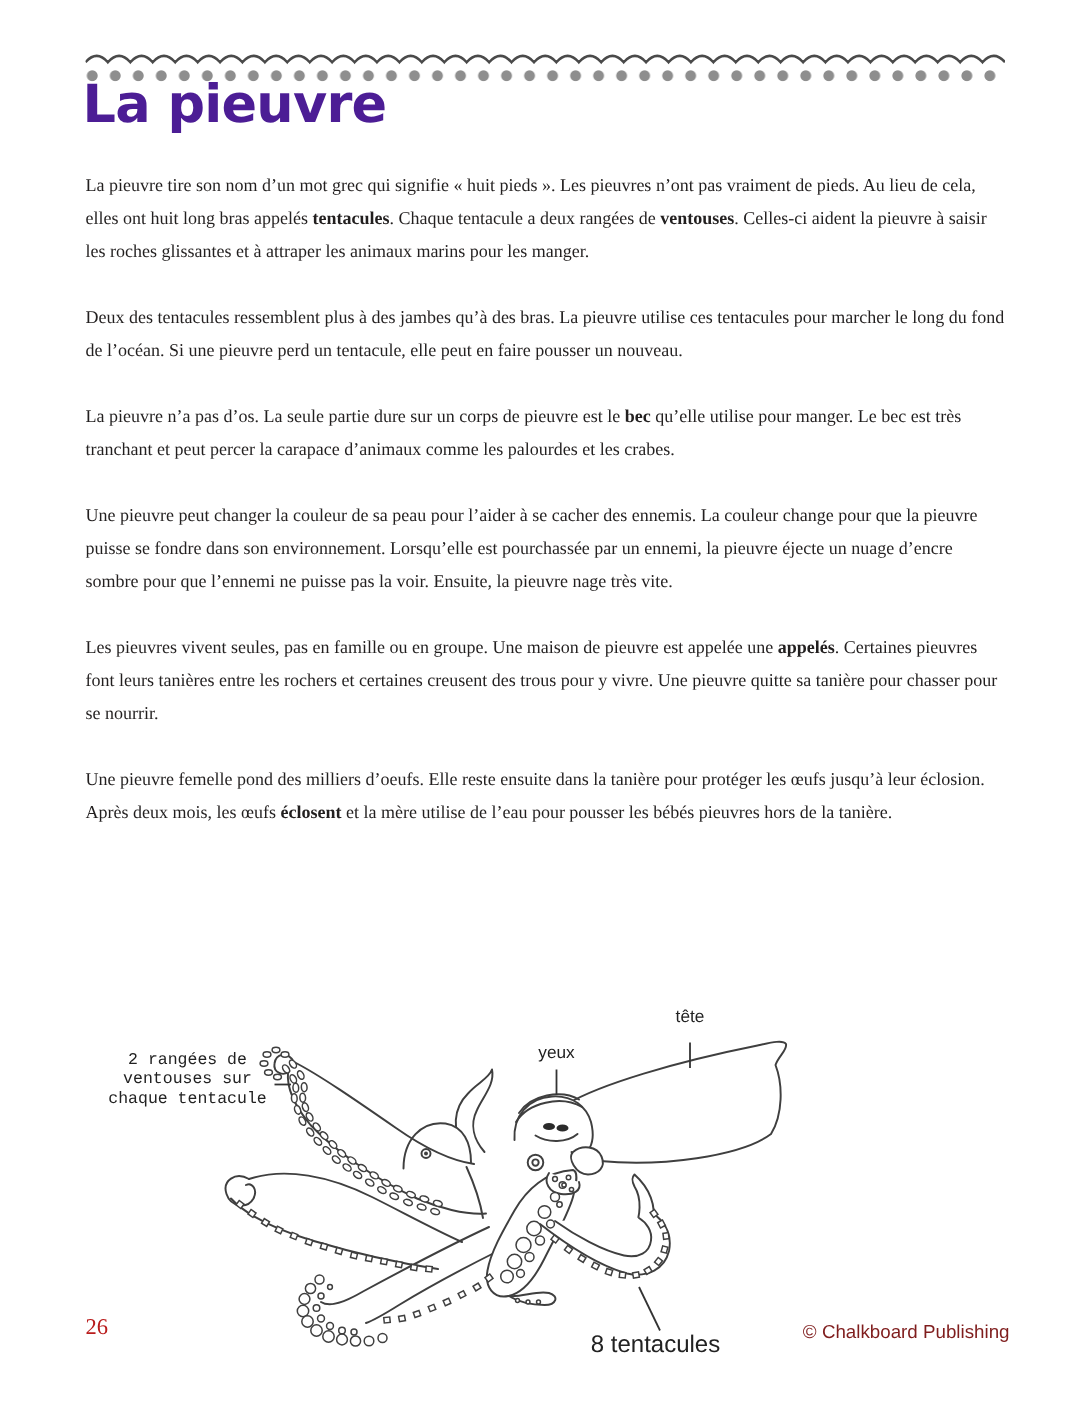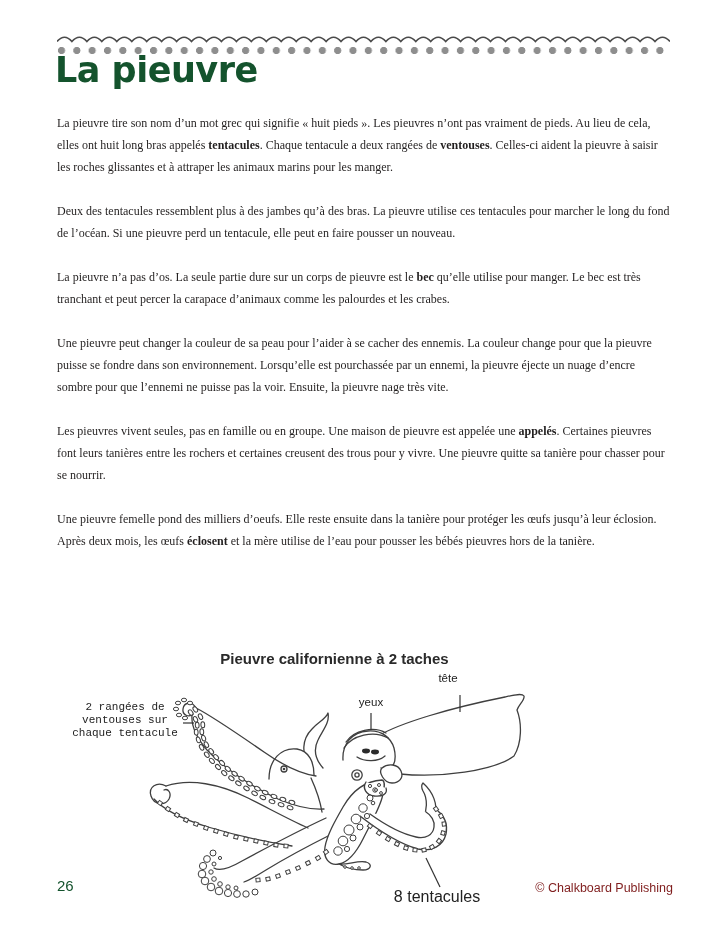--- a/index.html
+++ b/index.html
@@ -11,21 +11,21 @@
   
   .wave-svg{position:absolute;left:57px;top:33px;width:613px;height:12px;}
   .dots-strip{
     position:absolute;left:57px;top:46px;width:613px;height:10px;
     background-image:radial-gradient(circle at 4.5px 4.5px,#8e8e8e 3.3px,rgba(0,0,0,0) 3.9px);
     background-size:15.35px 10px;background-repeat:repeat-x;
   }
   .page-title{
     position:absolute;left:55px;top:50px;
     font-family:"DejaVu Sans",sans-serif;font-weight:bold;
-    font-size:35px;letter-spacing:-0.5px;color:#14532d;
+    font-size:35px;letter-spacing:-0.5px;color:#4c1d95;
   }
   .article{
     position:absolute;left:57px;top:112px;width:616px;height:540px;
     overflow:hidden;font-size:12px;line-height:22px;
   }
   .article p{margin:0 0 22px 0;}
   .article b{font-weight:bold;}
   .diagram-caption{
     position:absolute;left:57px;top:650px;width:555px;text-align:center;
     font-family:"Liberation Sans",sans-serif;font-weight:bold;
@@ -33,21 +33,21 @@
   }
   .diagram{position:absolute;left:70px;top:668px;width:600px;height:260px;}
   .octopus-svg{position:absolute;left:0;top:0;}
   .dlabel{
     position:absolute;font-family:"Liberation Sans",sans-serif;
     font-size:11.5px;color:#222;text-align:center;line-height:13px;
   }
   .dlabel.multi{white-space:pre-line;font-size:11px;font-family:Liberation Mono, monospace;}
   .footer-pagenum{
     position:absolute;left:57px;top:877px;
-    font-family:Liberation Sans, sans-serif;font-size:15px;color:#14532d;
+    font-family:Liberation Serif, serif;font-size:15px;color:#b91c1c;
   }
   .footer-copyright{
     position:absolute;right:55px;top:881px;
     font-family:"Liberation Sans",sans-serif;font-size:12.5px;color:#7f1d1d;
   }
 </style>
 </head>
 <body>
 
 <div class="page">
@@ -61,21 +61,20 @@
 
   <div class="article">
       <p><span>La pieuvre tire son nom d’un mot grec qui signifie « huit pieds ». Les pieuvres n’ont pas vraiment de pieds. Au lieu de cela, elles ont huit long bras appelés </span><b>tentacules</b><span>. Chaque tentacule a deux rangées de </span><b>ventouses</b><span>. Celles-ci aident la pieuvre à saisir les roches glissantes et à attraper les animaux marins pour les manger.</span></p>
       <p><span>Deux des tentacules ressemblent plus à des jambes qu’à des bras. La pieuvre utilise ces tentacules pour marcher le long du fond de l’océan. Si une pieuvre perd un tentacule, elle peut en faire pousser un nouveau.</span></p>
       <p><span>La pieuvre n’a pas d’os. La seule partie dure sur un corps de pieuvre est le </span><b>bec</b><span> qu’elle utilise pour manger. Le bec est très tranchant et peut percer la carapace d’animaux comme les palourdes et les crabes.</span></p>
       <p><span>Une pieuvre peut changer la couleur de sa peau pour l’aider à se cacher des ennemis. La couleur change pour que la pieuvre puisse se fondre dans son environnement. Lorsqu’elle est pourchassée par un ennemi, la pieuvre éjecte un nuage d’encre sombre pour que l’ennemi ne puisse pas la voir. Ensuite, la pieuvre nage très vite.</span></p>
       <p><span>Les pieuvres vivent seules, pas en famille ou en groupe. Une maison de pieuvre est appelée une </span><b>appelés</b><span>. Certaines pieuvres font leurs tanières entre les rochers et certaines creusent des trous pour y vivre. Une pieuvre quitte sa tanière pour chasser pour se nourrir.</span></p>
       <p><span>Une pieuvre femelle pond des milliers d’oeufs. Elle reste ensuite dans la tanière pour protéger les œufs jusqu’à leur éclosion. Après deux mois, les œufs </span><b>éclosent</b><span> et la mère utilise de l’eau pour pousser les bébés pieuvres hors de la tanière.</span></p>
     </div>
 
-  <div class="diagram-caption">Pieuvre californienne à 2 taches</div>
 
   <div class="diagram">
     <svg id="octopus-svg" class="octopus-svg" width="600" height="260" viewBox="0 0 600 260" aria-hidden="true">
       <g id="body" fill="none" stroke="#3f3f3f" stroke-width="1.3" stroke-linecap="round" stroke-linejoin="round">
 
         <path d="M 240,98 C 231,86 232,71 242,61 C 248,54 256,51 258,45 C 260,55 252,63 248,72 C 243,82 246,92 253,100" fill="#ffffff"></path>
 
         <path d="M 199,111 C 199,92 211,79 227,81 C 239,83 244,94 244,107" fill="#ffffff"></path>
         <circle cx="214" cy="101" r="3"></circle>
         <circle cx="214" cy="101" r="1.3" fill="#3f3f3f" stroke="none"></circle>
@@ -232,21 +231,21 @@
           <rect x="369" y="146.2" width="4" height="3.6" transform="rotate(-118 371 148)"></rect>
           <rect x="364" y="139.2" width="4" height="3.6" transform="rotate(-126 366 141)"></rect>
         </g>
       <g id="pointers" stroke="#333333" stroke-width="1.2">
         <line x1="390" y1="27" x2="390" y2="44"></line>
         <line x1="301" y1="45" x2="301" y2="62"></line>
         <line x1="113" y1="55" x2="124" y2="55"></line>
         <line x1="356" y1="190" x2="370" y2="219"></line>
       </g>
     </svg>
-    <div class="dlabel" style="left:338px;top:4px;width:80px;">tête</div>
+    <div class="dlabel" style="left:350px;top:4px;width:80px;">tête</div>
     <div class="dlabel" style="left:271px;top:28px;width:60px;">yeux</div>
     <div class="dlabel multi" style="left:2px;top:33px;width:106px;">2 rangées de
 ventouses sur
 chaque tentacule</div>
     <div class="dlabel" style="left:322px;top:222px;width:90px;font-size:16px;">8 tentacules</div>
   </div>
 
   <div class="footer-pagenum">26</div>
   <div class="footer-copyright">© Chalkboard Publishing</div>
 

